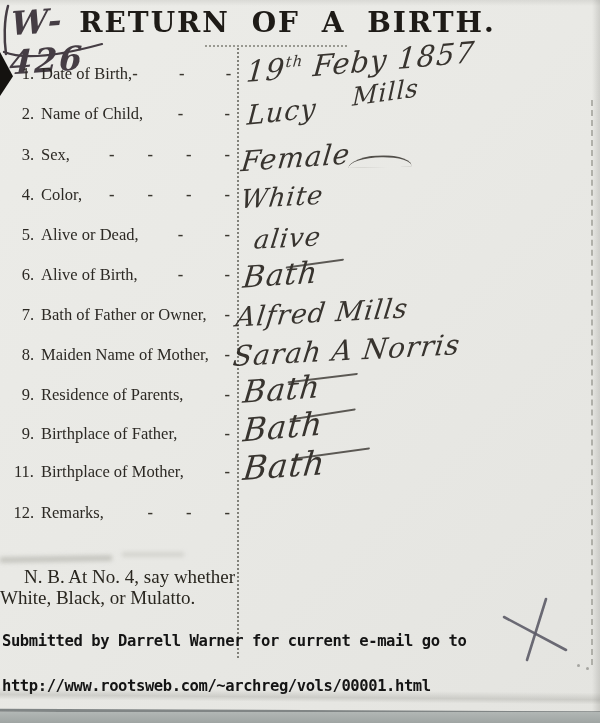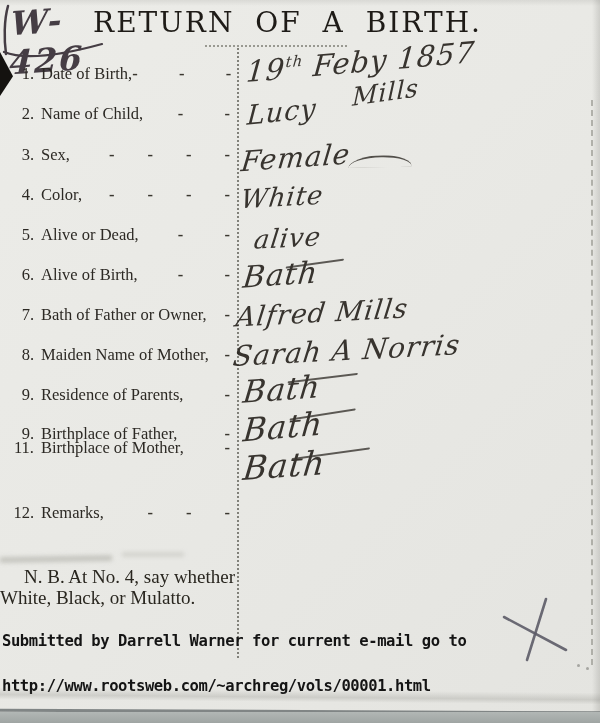--- a/index.html
+++ b/index.html
@@ -7,21 +7,21 @@
          background:linear-gradient(135deg,#ecece8 0%,#e9e9e5 45%,#e4e4e0 100%);
          font-family:"Liberation Serif",serif;}
   
   .shade-right{position:absolute;right:0;top:0;width:8px;height:723px;
                background:linear-gradient(90deg,rgba(0,0,0,0),rgba(110,110,105,.22));}
   .shade-top{position:absolute;left:0;top:0;width:600px;height:6px;
              background:linear-gradient(180deg,rgba(120,120,115,.15),rgba(0,0,0,0));}
 
   
   .title{position:absolute;left:0;top:6px;width:575px;text-align:center;
-         font-family:"DejaVu Serif",serif;font-weight:400;font-size:28px;
+         font-family:"DejaVu Serif",serif;font-weight:700;font-size:28px;
          letter-spacing:2px;word-spacing:10px;color:#1e1b17;}
 
   
   .dot-h{position:absolute;left:205px;top:45px;width:142px;height:0;
          border-top:2px dotted #85857c;opacity:.8;}
   .dot-v{position:absolute;left:237px;top:48px;height:610px;width:0;
          border-left:2px dotted #5f5f57;opacity:.75;}
   .dash-r{position:absolute;left:591px;top:100px;height:565px;width:0;
           border-left:2px dashed #8d8d85;opacity:.6;}
 
@@ -133,21 +133,21 @@
   <div class="row" style="top:385px">
     <span class="num">9.</span>
     <span class="lab">Residence of Parents,</span>
     <span class="leaders">-</span>
   </div>
   <div class="row" style="top:424px">
     <span class="num">9.</span>
     <span class="lab">Birthplace of Father,</span>
     <span class="leaders">-</span>
   </div>
-  <div class="row" style="top:438px">
+  <div class="row" style="top:462px">
     <span class="num">11.</span>
     <span class="lab">Birthplace of Mother,</span>
     <span class="leaders">-</span>
   </div>
   <div class="row" style="top:503px">
     <span class="num">12.</span>
     <span class="lab">Remarks,</span>
     <span class="leaders">-        -        -</span>
   </div>
 

